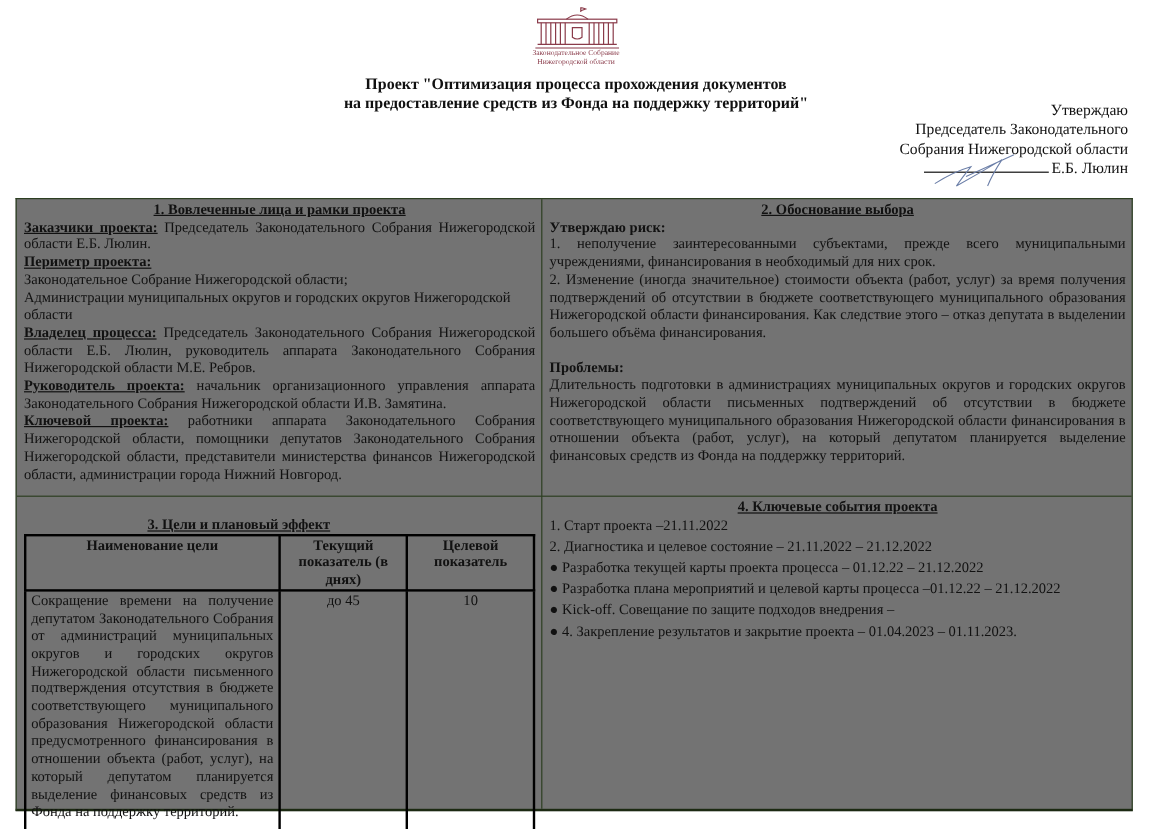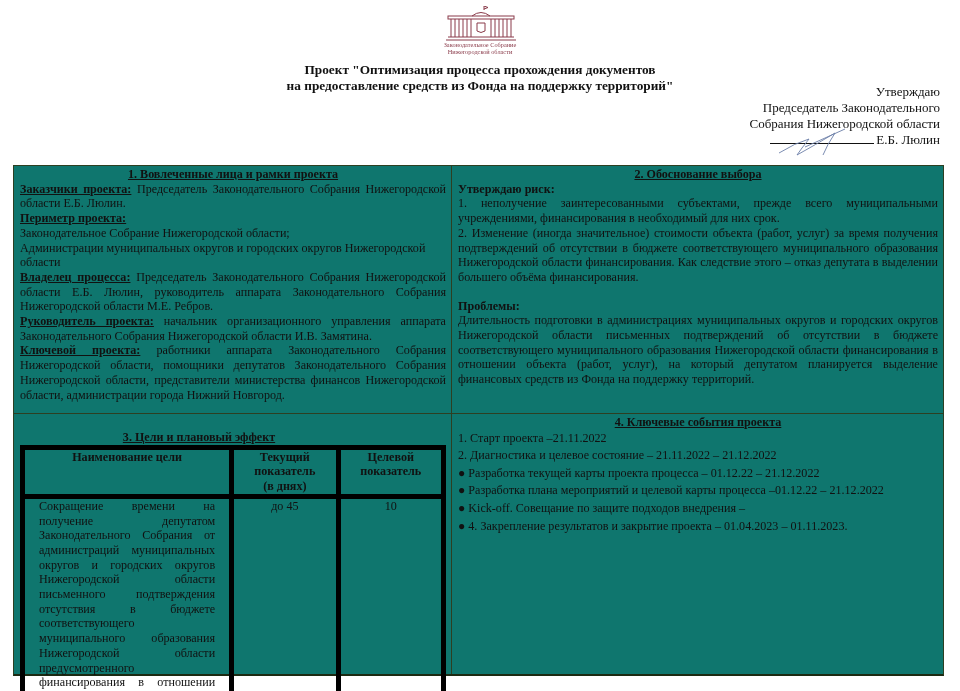--- a/index.html
+++ b/index.html
@@ -20,21 +20,21 @@
   }
   .approve {
     position: absolute; right: 20px; top: 84px; text-align: right;
     font-size: 13px; line-height: 16px;
   }
   .approve .sig-line { display: inline-block; width: 104px; border-bottom: 1px solid #111; margin-right: 2px; }
   .signature { position: absolute; left: 775px; top: 125px; width: 90px; height: 34px; }
 
   .grid {
     position: absolute; left: 13px; top: 165px; width: 931px; height: 511px;
-    background: #0f766e; border: 1px solid #2d3f22; border-bottom: 2px solid #1c2a12;
+    background: #737373; border: 1px solid #2d3f22; border-bottom: 2px solid #1c2a12;
     box-sizing: border-box;
   }
   .vline { position: absolute; left: 437px; top: 0; width: 1px; height: 100%; background: #2d3f22; }
   .hline { position: absolute; left: 0; top: 247px; width: 100%; height: 1px; background: #2d3f22; }
 
   .cell { position: absolute; box-sizing: border-box; font-size: 12.1px; line-height: 14.7px; }
   .c1 { left: 6px; top: 1px; width: 426px; }
   .c2 { left: 444px; top: 1px; width: 480px; }
   .c3 { left: 6px; top: 264px; width: 358px; }
   .c4 { left: 444px; top: 249px; width: 480px; }
@@ -43,21 +43,21 @@
   .just { text-align: justify; }
   .lbl { font-weight: bold; text-decoration: underline; }
   .blbl { font-weight: bold; }
   p { margin: 0; }
   .gap { height: 14px; }
 
   table.goals {
     border-collapse: collapse; width: 426px; margin-top: 0;
     font-size: 12.1px; line-height: 14.7px;
   }
-  table.goals th, table.goals td { border: 5px solid #000000; vertical-align: top; padding: 0 14px; }
+  table.goals th, table.goals td { border: 2px solid #000000; vertical-align: top; padding: 0 4px; }
   table.goals th { font-weight: bold; text-align: center; }
   table.goals td.num { text-align: center; }
   table.goals td.name { text-align: justify; }
   .events p { line-height: 17.6px; }
 </style>
 </head>
 <body>
 
 <div class="logo">
   <svg width="70" height="36" viewBox="0 0 70 36">

